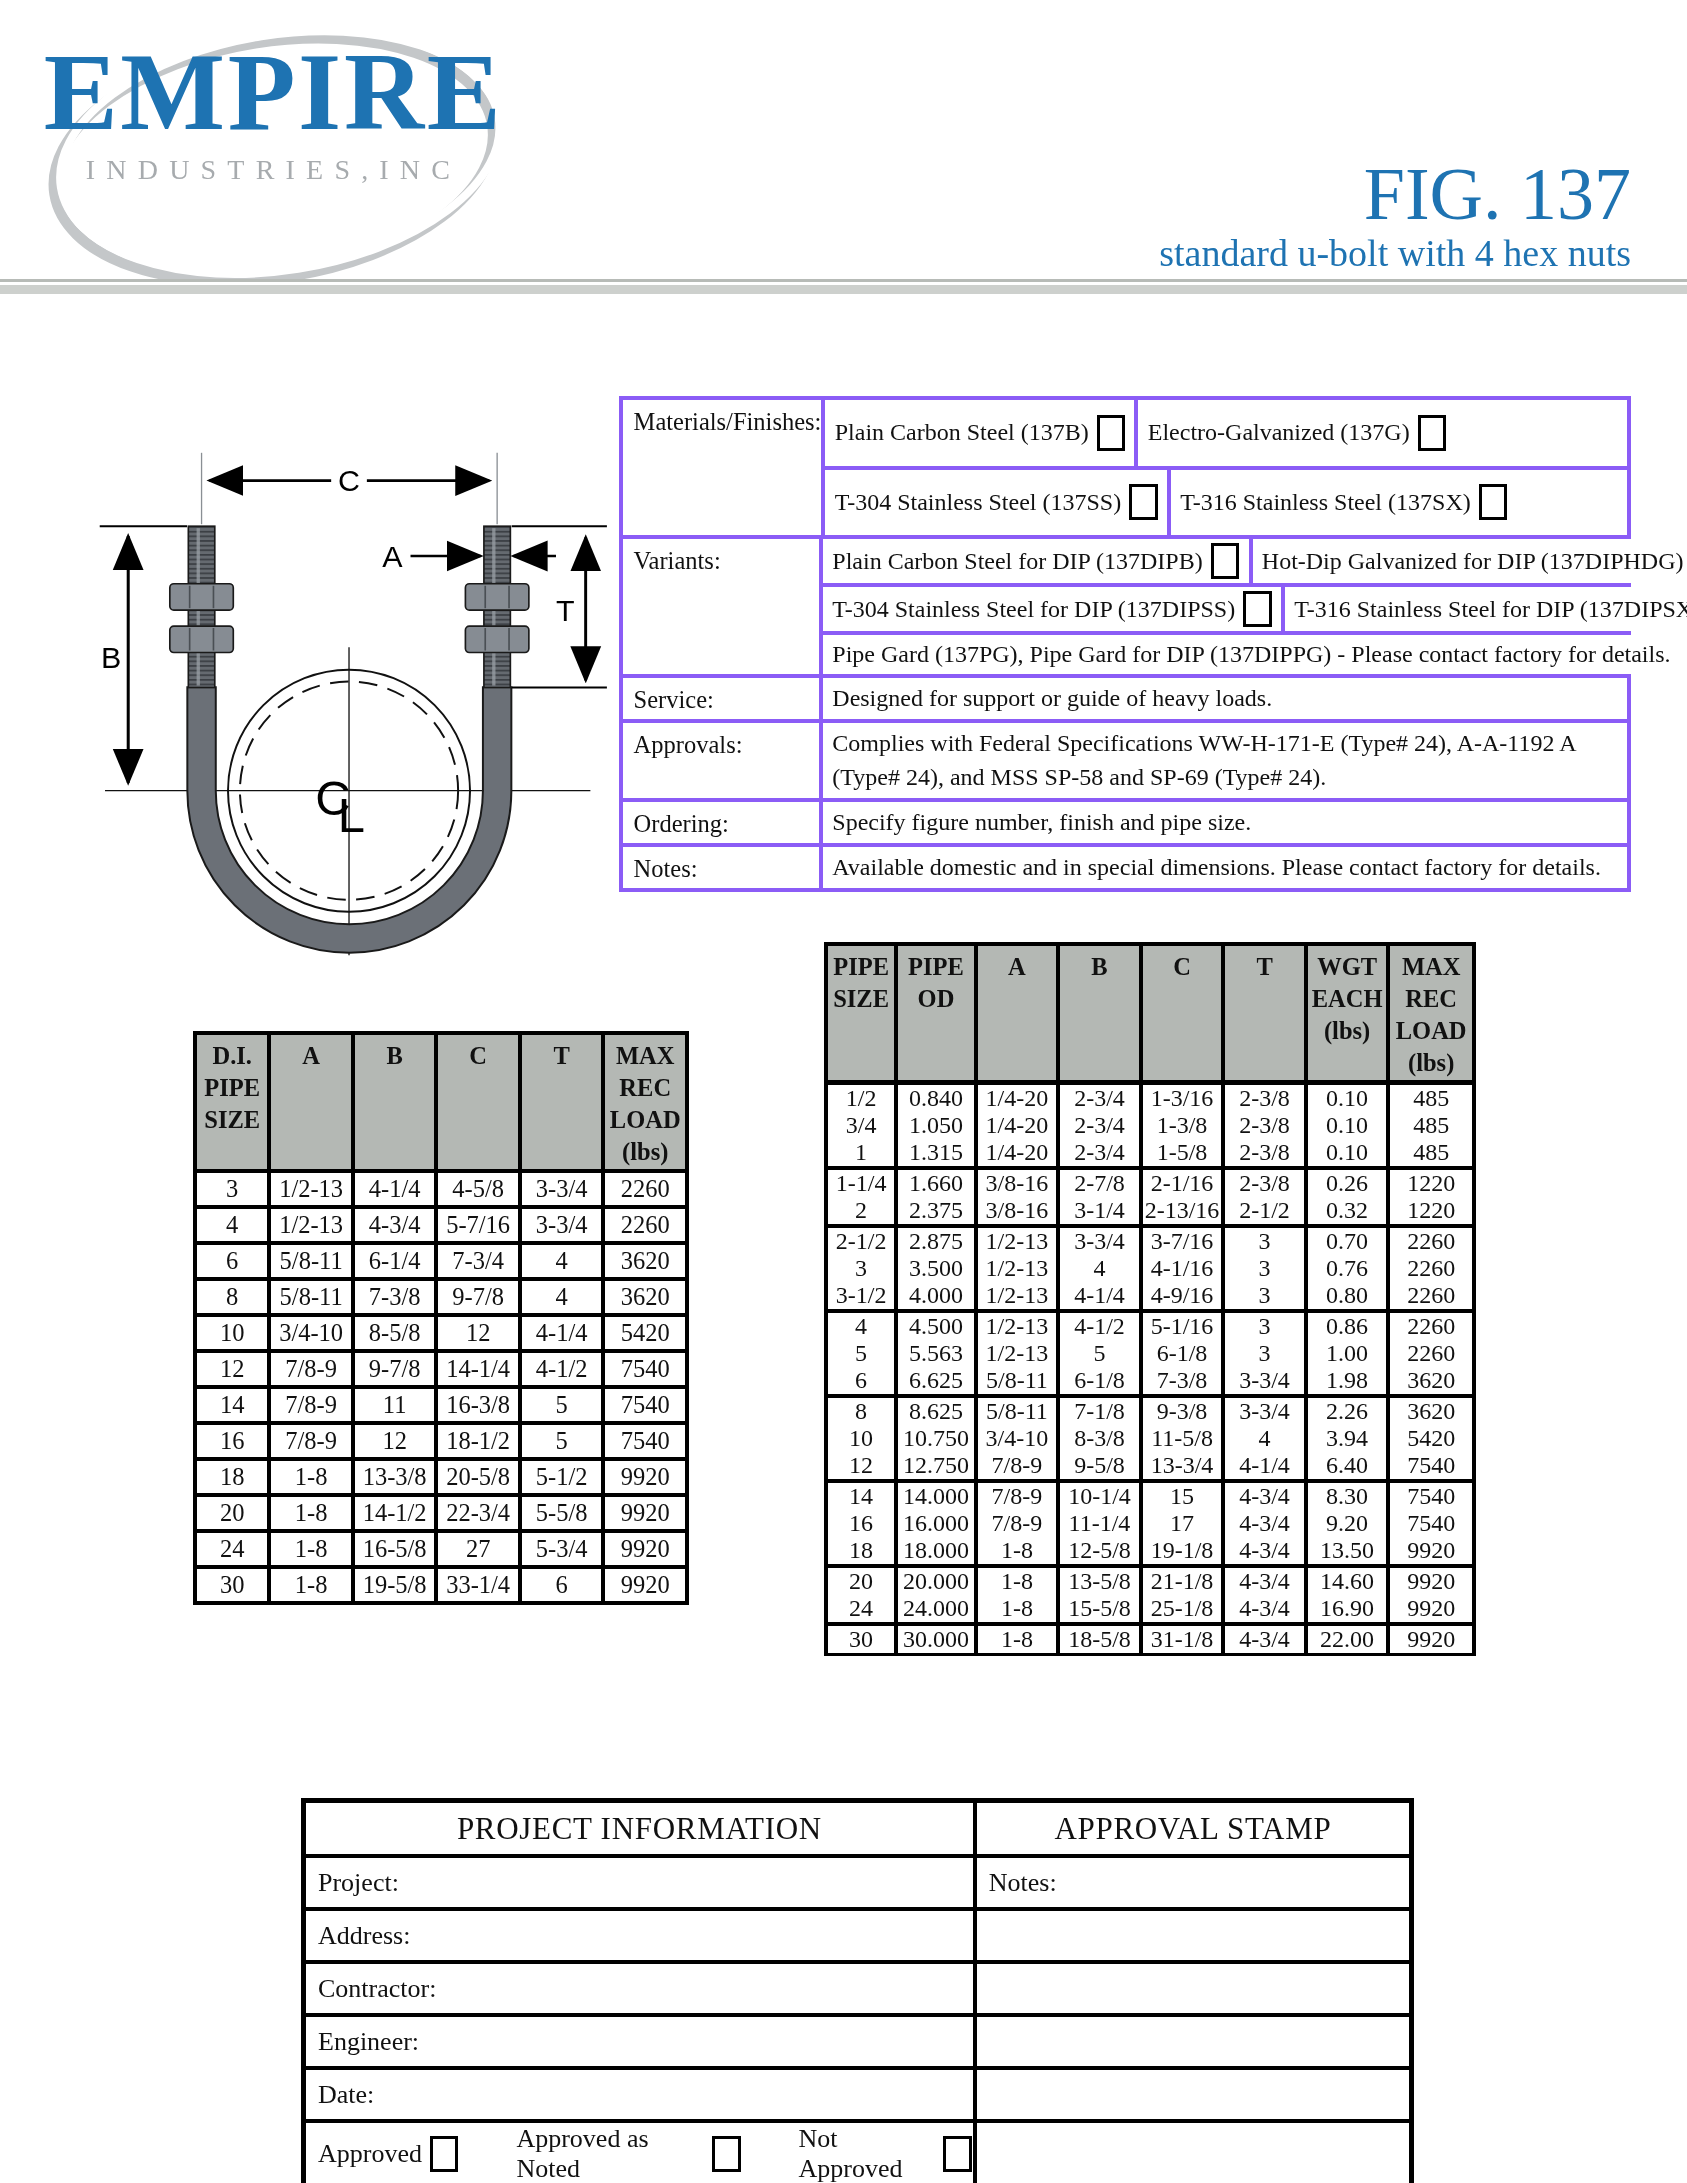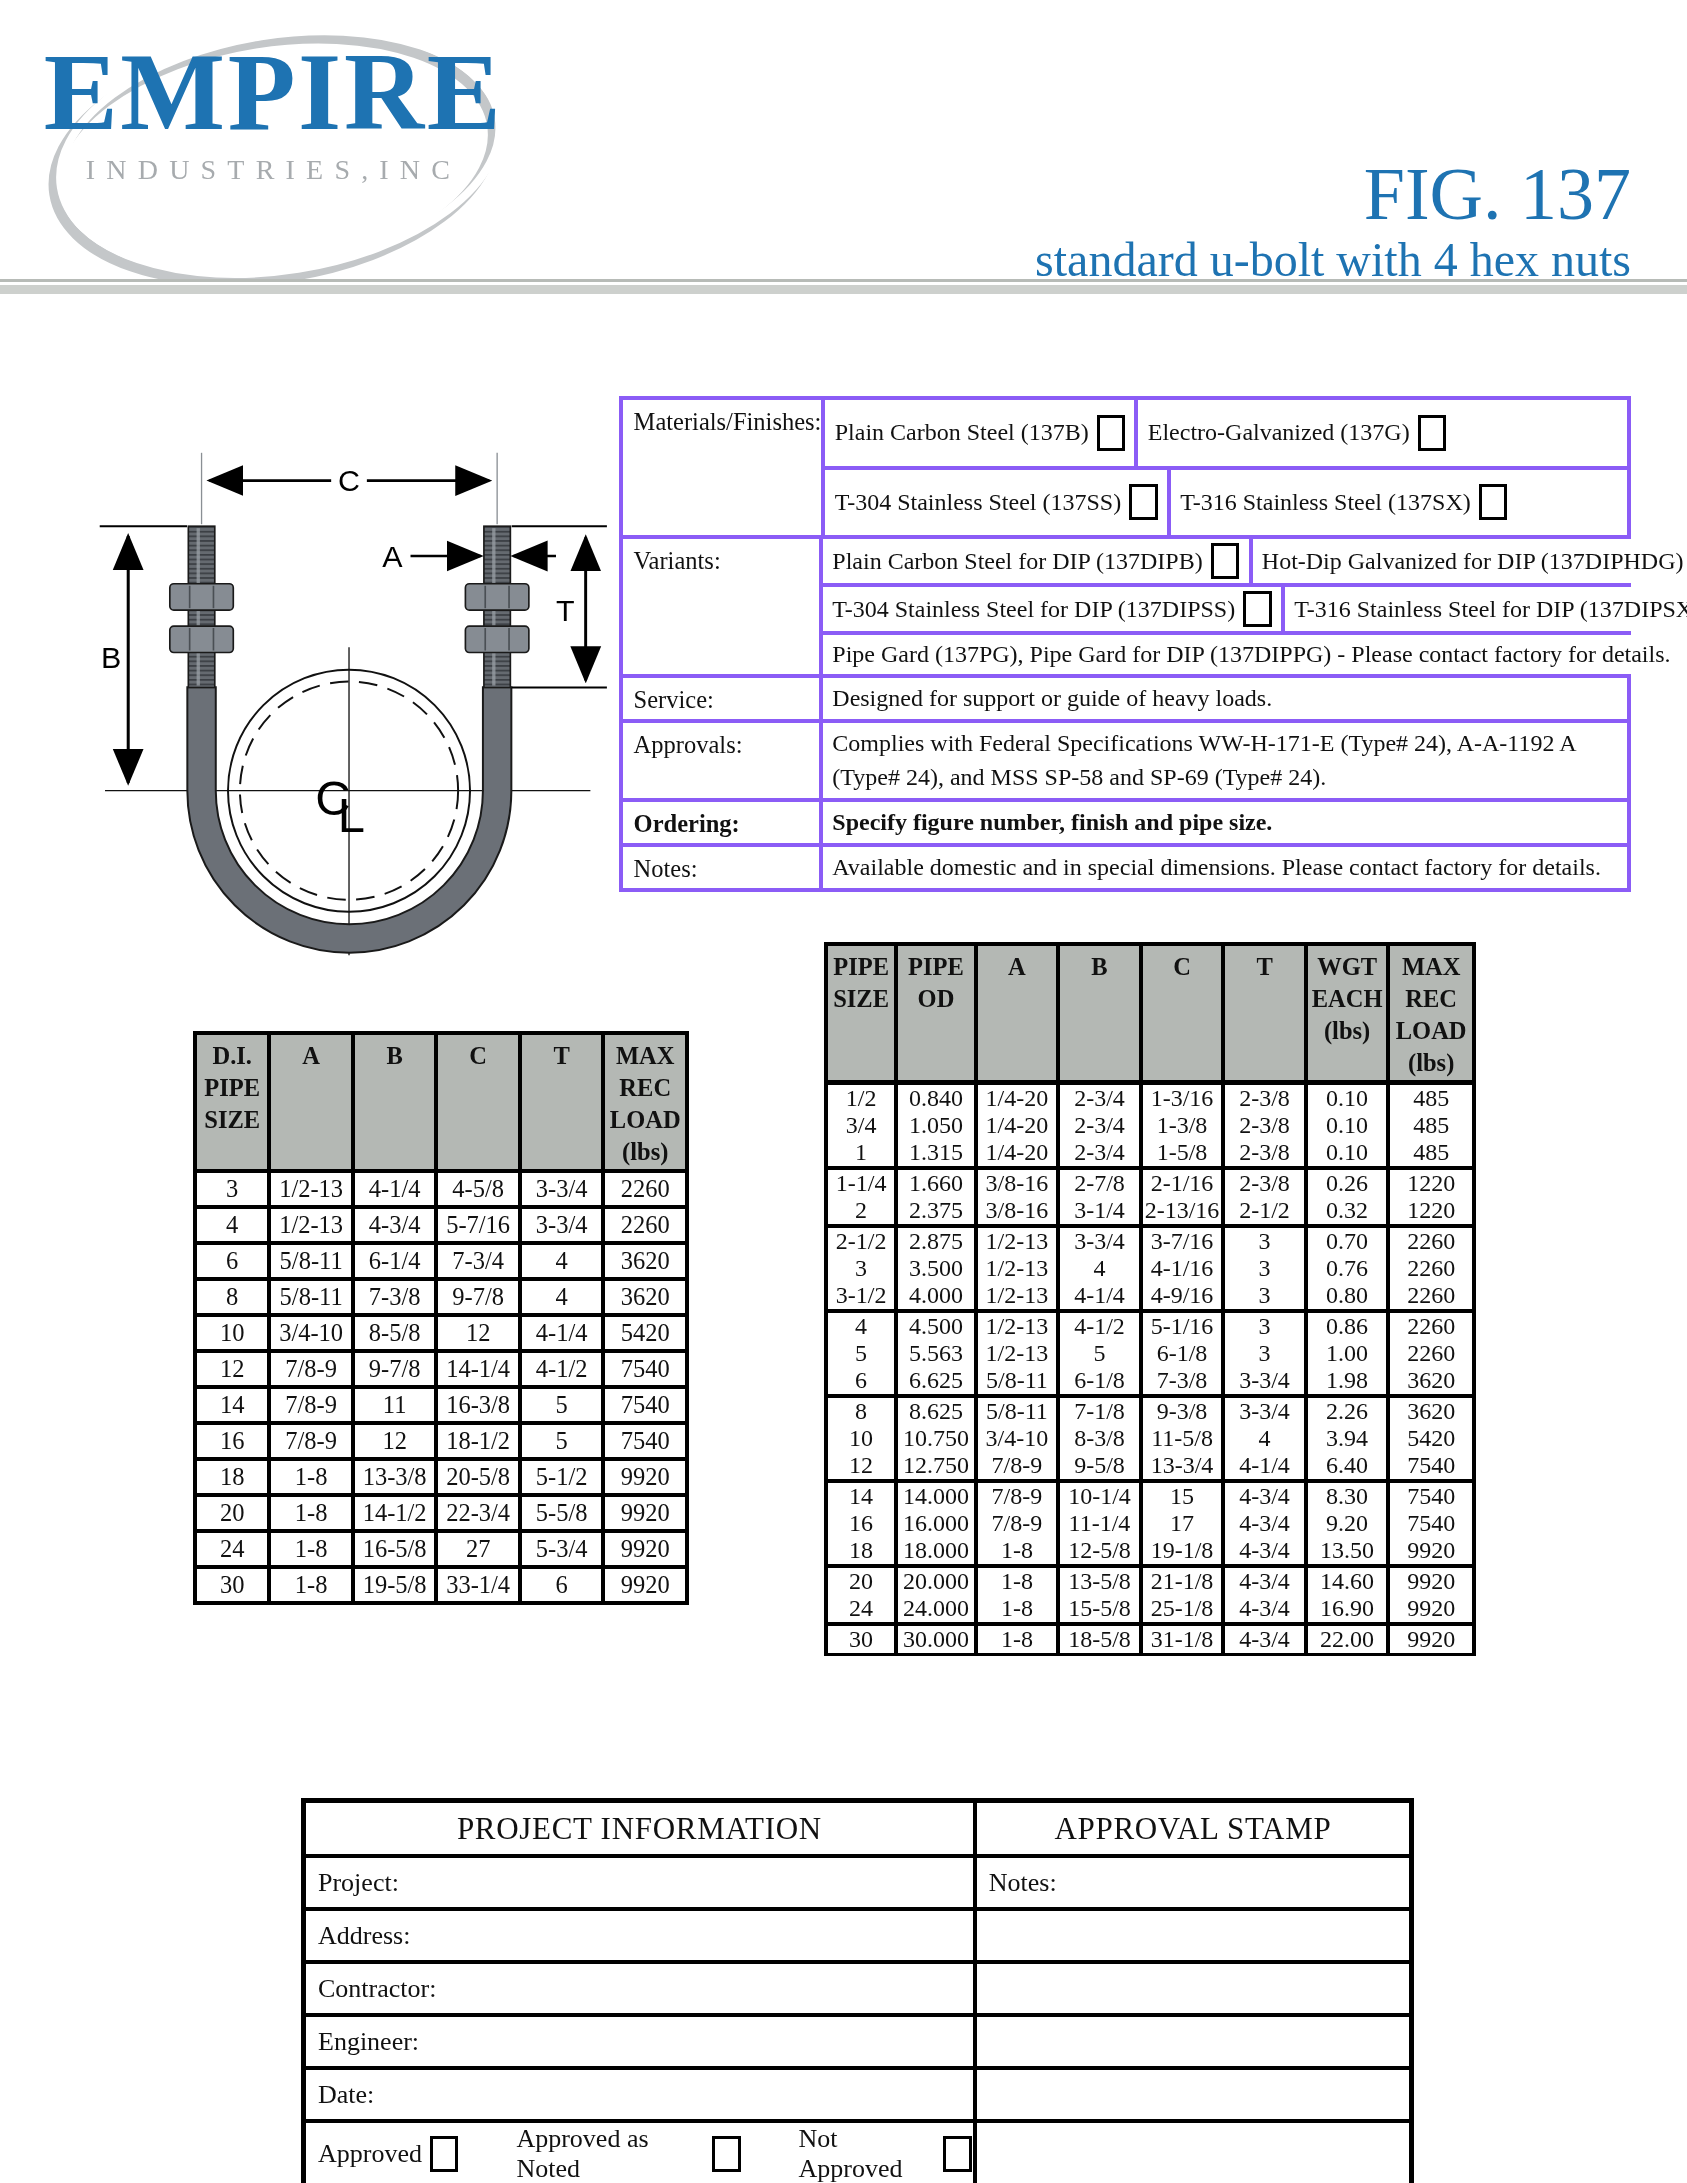--- a/index.html
+++ b/index.html
@@ -10,21 +10,21 @@
   .logo{position:absolute;left:32px;top:24px;width:483px;height:258px;}
   .logo svg{position:absolute;left:0;top:0;}
   .logo-word{position:absolute;left:0;top:12px;width:483px;text-align:center;
              font-size:111px;font-weight:700;letter-spacing:2.6px;color:#1e73b2;line-height:1;}
   .logo-sub{position:absolute;left:0;top:130px;width:483px;text-align:center;
             font-size:28px;letter-spacing:11.2px;color:#a7abae;}
 
   
   .fig-head{position:absolute;right:56px;top:157px;text-align:right;color:#1e73b2;}
   .fig-title{font-size:74px;line-height:1;}
-  .fig-sub{font-size:48px;line-height:1.15;margin-top:1.3px;margin-left:44px;}
+  .fig-sub{font-size:38px;line-height:1.15;margin-top:1.3px;margin-left:44px;}
 
   
   .divider{position:absolute;left:0;top:279px;width:1687px;height:20px;}
   .divider .l1{position:absolute;top:0;left:0;right:0;height:2.6px;background:#b7bbb7;}
   .divider .l2{position:absolute;top:6px;left:0;right:0;height:8.6px;background:#cdd0cd;}
 
   
   .spec{position:absolute;left:619px;top:396px;width:1012px;background:#8b5cf6;
         padding:4px;box-sizing:border-box;display:flex;flex-direction:column;gap:4px;}
   .spec-sec{display:flex;gap:4px;}
@@ -164,21 +164,21 @@
       <div class="spec-sec" style="min-height: 75px;">
         <div class="spec-label">Approvals:</div>
         <div class="spec-right">
           <div class="spec-row">
             <div class="spec-cell grow wrap">
               <span class="spec-text">Complies with Federal Specifications WW-H-171-E (Type# 24), A-A-1192 A (Type# 24), and MSS SP-58 and SP-69 (Type# 24).</span>
             </div>
           </div>
         </div>
       </div>
-      <div class="spec-sec" style="min-height: 41px; font-weight: bold;">
+      <div class="spec-sec" style="min-height: 41px;">
         <div class="spec-label">Ordering:</div>
         <div class="spec-right">
           <div class="spec-row">
             <div class="spec-cell grow">
               <span class="spec-text">Specify figure number, finish and pipe size.</span>
             </div>
           </div>
         </div>
       </div>
       <div class="spec-sec" style="min-height: 41px;">

